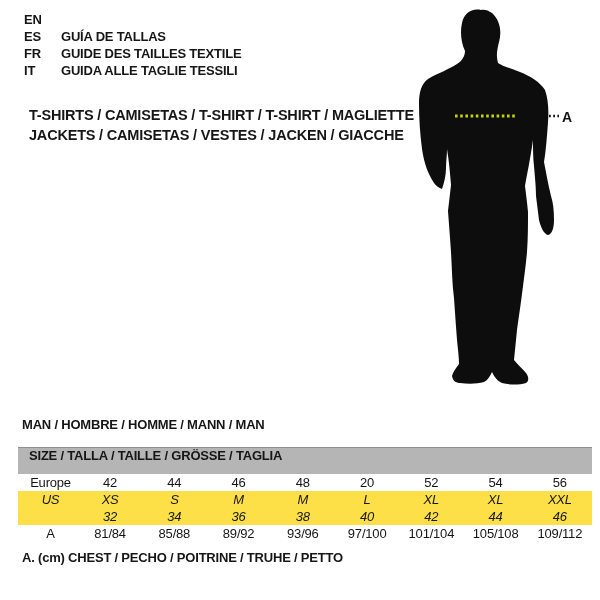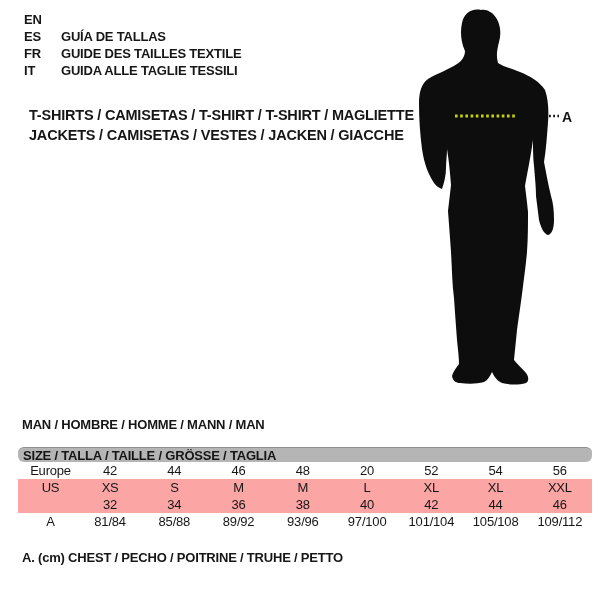--- a/index.html
+++ b/index.html
@@ -13,25 +13,25 @@
   .lang-code{width:37px;flex:0 0 37px;}
   
   .categories{position:absolute;left:22px;top:105px;font-size:14.5px;font-weight:700;line-height:20px;letter-spacing:-0.2px;margin-left:7px;}
   
   .figure-wrap{position:absolute;left:410px;top:6px;width:164px;height:390px;}
   
   .section-title{position:absolute;left:22px;top:417px;font-size:13px;font-weight:700;letter-spacing:-0.2px;}
   
   .size-table{position:absolute;left:18px;top:447px;width:574px;font-size:13px;letter-spacing:-0.2px;}
   .thead{
-    height:15px;line-height:15px;background:#b5b5b5;border-top:1px solid #8f8f8f;
-    font-weight:700;padding-left:5px;box-sizing:border-box;border-radius:6px;
+    height:27px;line-height:15px;background:#b5b5b5;border-top:1px solid #8f8f8f;
+    font-weight:700;padding-left:11px;box-sizing:border-box;
   }
   .trow{display:grid;grid-template-columns:60px repeat(8,1fr);height:17px;align-items:center;}
-  .trow.shaded{background:#fca5a5;}
+  .trow.shaded{background:#fde047;font-style:italic;}
   .tlabel{text-align:center;padding-left:5px;}
   .tcell{text-align:center;}
   
   .footnote{position:absolute;left:22px;top:550px;font-size:13px;font-weight:700;letter-spacing:-0.2px;}
 </style>
 </head>
 <body>
 
 <div class="canvas">
 

